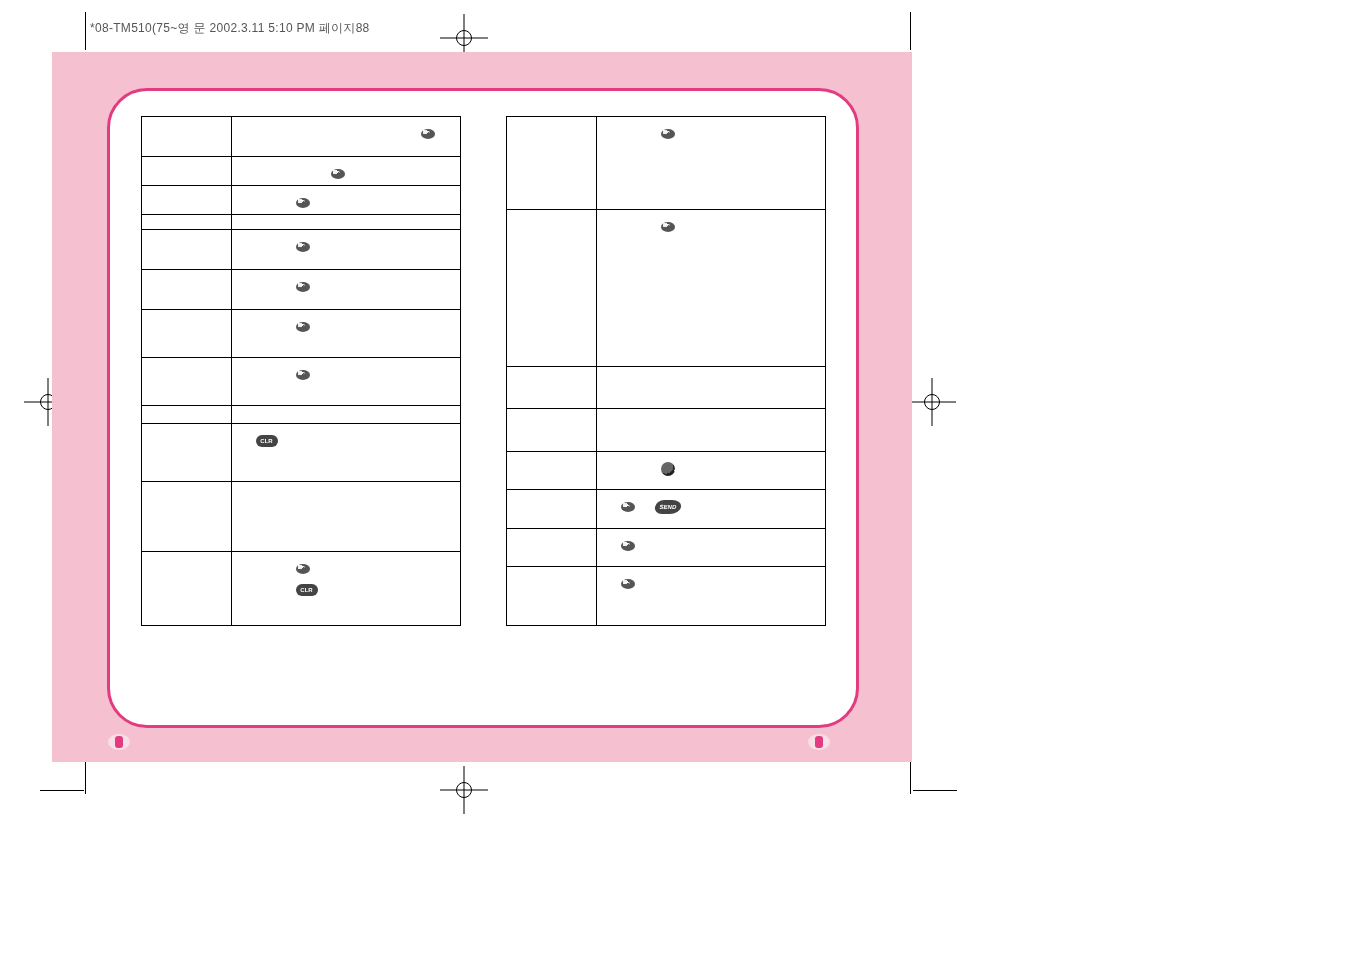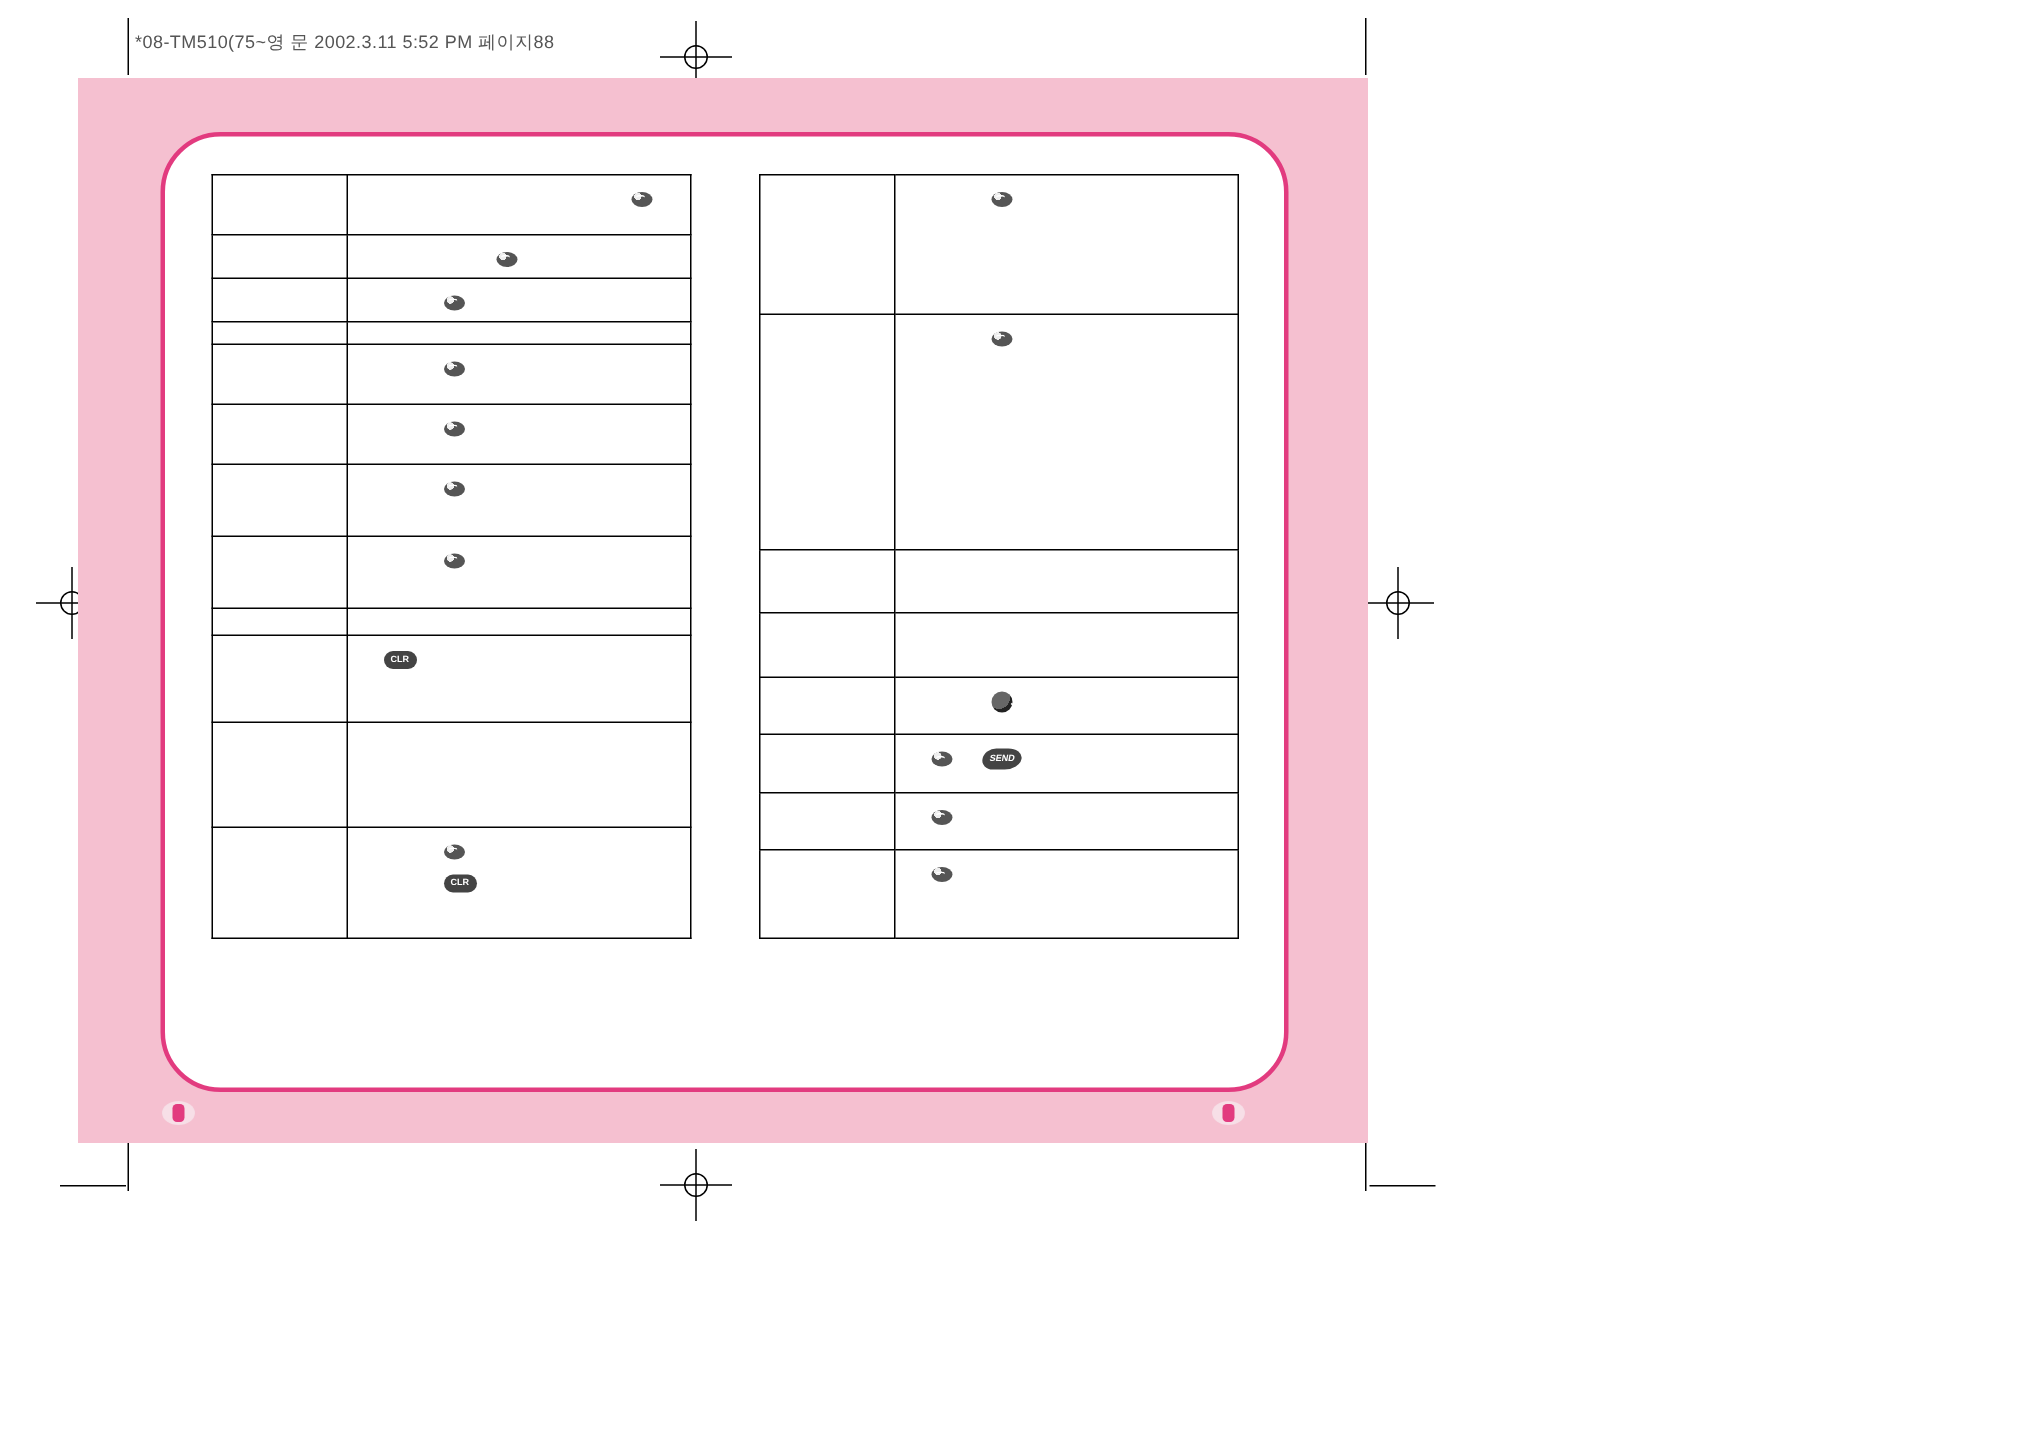--- a/index.html
+++ b/index.html
@@ -142,21 +142,21 @@
     background: #e23b7f;
     transform: translate(-50%, -50%);
   }
   .page-bubble.left  { left: 56px; background: radial-gradient(ellipse at center, #f7dfe7 65%, #eec3d2 100%); }
   .page-bubble.right { right: 82px; background: radial-gradient(ellipse at center, #f7dfe7 65%, #eec3d2 100%); }
 </style>
 </head>
 <body>
 
 <div class="page">
-  <div class="header-line">*08-TM510(75~영 문  2002.3.11 5:52 PM  페이지88</div>
+  <div class="header-line">*08-TM510(75~영 문  2002.3.11 5:10 PM  페이지88</div>
 
   <div class="reg-mark reg-top">
       <div class="reg-circle"></div>
     </div>
   <div class="reg-mark reg-bottom">
       <div class="reg-circle"></div>
     </div>
   <div class="reg-mark reg-left">
       <div class="reg-circle"></div>
     </div>

